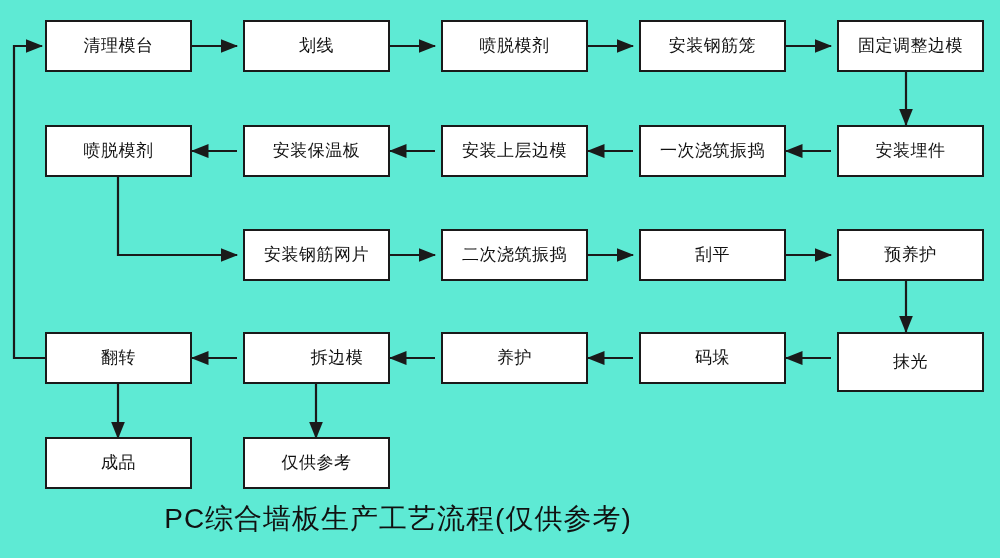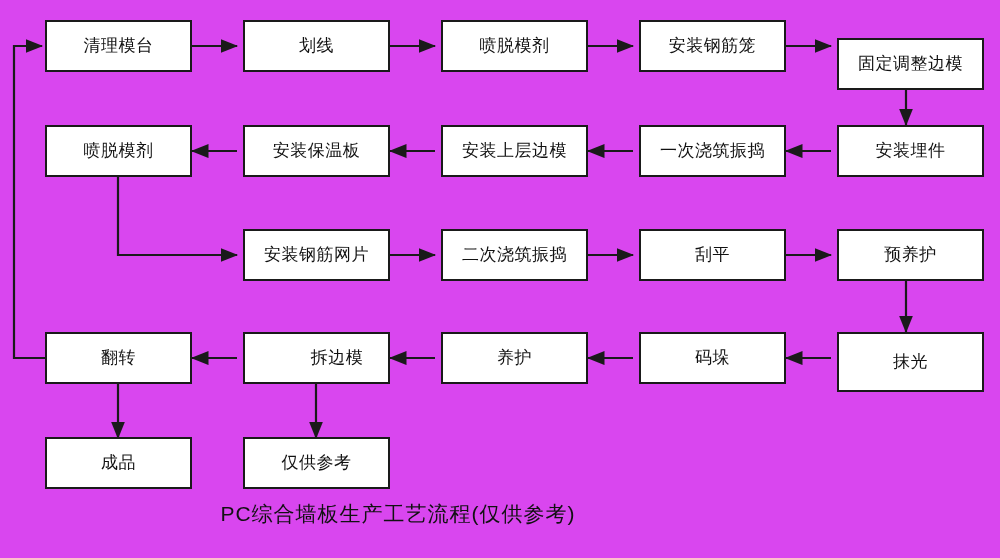--- a/index.html
+++ b/index.html
@@ -7,21 +7,21 @@
     padding: 0;
     background: #ffffff;
   }
   body {
     font-family: "Liberation Sans", "DejaVu Sans", sans-serif;
   }
   #canvas {
     position: relative;
     width: 1000px;
     height: 558px;
-    background: #d946ef;
+    background: #5eead4;
     overflow: hidden;
   }
   .node {
     position: absolute;
     box-sizing: border-box;
     border: 2px solid #1a1a1a;
     background: #ffffff;
     display: flex;
     align-items: center;
     justify-content: center;
@@ -41,21 +41,21 @@
     width: 1000px;
     height: 558px;
     overflow: visible;
   }
   .caption {
     position: absolute;
     left: 0;
     top: 500px;
     width: 796px;
     text-align: center;
-    font-size: 21px;
+    font-size: 28px;
     color: #111111;
     letter-spacing: 1px;
   }
 </style>
 </head>
 <body>
 
 <div id="canvas">
 
   <svg class="links" viewBox="0 0 1000 558">
@@ -104,21 +104,21 @@
     </div>
   <div class="node" style="left:243px;top:20px;width:147px;height:52px;">
       <span>划线</span>
     </div>
   <div class="node" style="left:441px;top:20px;width:147px;height:52px;">
       <span>喷脱模剂</span>
     </div>
   <div class="node" style="left:639px;top:20px;width:147px;height:52px;">
       <span>安装钢筋笼</span>
     </div>
-  <div class="node" style="left:837px;top:20px;width:147px;height:52px;margin-top:18px;">
+  <div class="node" style="left:837px;top:20px;width:147px;height:52px;">
       <span>固定调整边模</span>
     </div>
 
   <div class="node" style="left:837px;top:125px;width:147px;height:52px;">
       <span>安装埋件</span>
     </div>
   <div class="node" style="left:441px;top:125px;width:147px;height:52px;">
       <span>安装上层边模</span>
     </div>
   <div class="node" style="left:639px;top:125px;width:147px;height:52px;">

